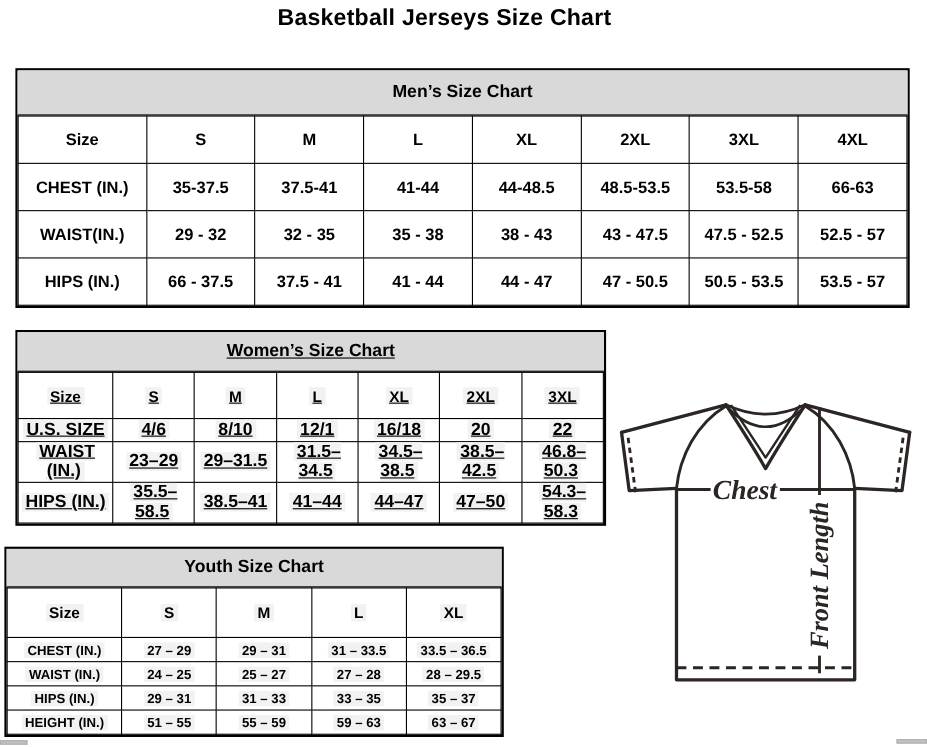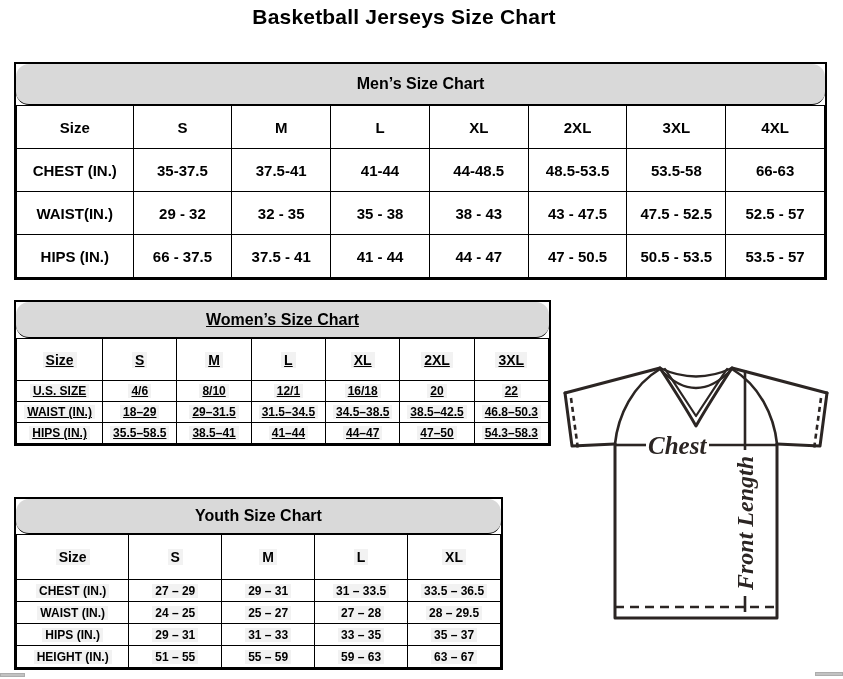--- a/index.html
+++ b/index.html
@@ -10,41 +10,40 @@
   }
   .page-title{
     position:absolute;top:5px;left:0;width:808px;text-align:center;
     font-size:21px;font-weight:bold;letter-spacing:0.2px;
   }
   .tblwrap{position:absolute;border:2px solid #000;background:#fff;box-sizing:border-box;}
   .band{
     background:#d9d9d9;border-bottom:1px solid #000;
     display:flex;align-items:center;justify-content:center;
     font-weight:bold;
-    border-radius:13px;
   }
   table{border-collapse:collapse;width:100%;table-layout:fixed;}
   th,td{border:1px solid #000;text-align:center;font-weight:bold;padding:0;vertical-align:middle;}
 
   
   #mens{left:14px;top:62px;width:813px;}
   #mens .band{height:40px;font-size:16px;}
   #mens thead th{height:42px;font-size:15px;}
   #mens thead th:first-child{width:14.3%;}
   #mens tbody th,#mens tbody td{height:42px;font-size:15px;}
 
   
   #womens{left:14px;top:300px;width:537px;text-decoration:underline;}
   #womens .band{height:35px;font-size:16px;}
   #womens thead th{height:41px;font-size:14px;}
   #womens thead th:first-child{width:16%;}
-  #womens tbody th,#womens tbody td{height:20px;font-size:12px;}
-
-  
-  #youth{left:14px;top:497px;width:489px;}
+  #womens tbody th,#womens tbody td{height:20px;font-size:16px;}
+
+  
+  #youth{left:4px;top:497px;width:454px;}
   #youth .band{height:34px;font-size:16px;}
   #youth thead th{height:44px;font-size:14px;}
   #youth thead th:first-child{width:23%;}
   #youth tbody th,#youth tbody td{height:21px;font-size:12px;}
 
   
   .compact span{background:#f2f2f2;padding:0 3px;}
 
   
   .jersey{position:absolute;left:558px;top:358px;width:283px;height:268px;}
@@ -132,21 +131,21 @@
           <th><span>U.S. SIZE</span></th>
           <td><span>4/6</span></td>
           <td><span>8/10</span></td>
           <td><span>12/1</span></td>
           <td><span>16/18</span></td>
           <td><span>20</span></td>
           <td><span>22</span></td>
         </tr>
         <tr>
           <th><span>WAIST (IN.)</span></th>
-          <td><span>18–29</span></td>
+          <td><span>23–29</span></td>
           <td><span>29–31.5</span></td>
           <td><span>31.5–34.5</span></td>
           <td><span>34.5–38.5</span></td>
           <td><span>38.5–42.5</span></td>
           <td><span>46.8–50.3</span></td>
         </tr>
         <tr>
           <th><span>HIPS (IN.)</span></th>
           <td><span>35.5–58.5</span></td>
           <td><span>38.5–41</span></td>

